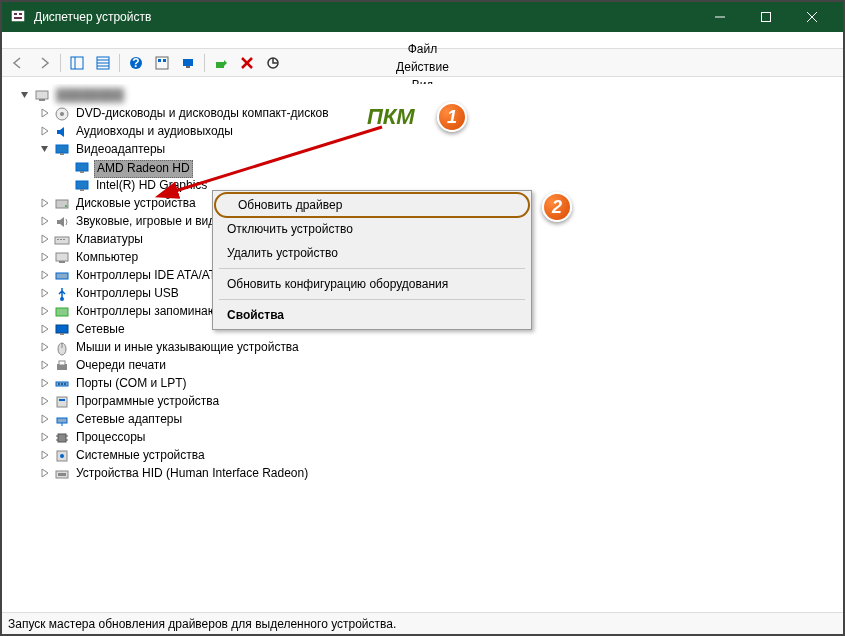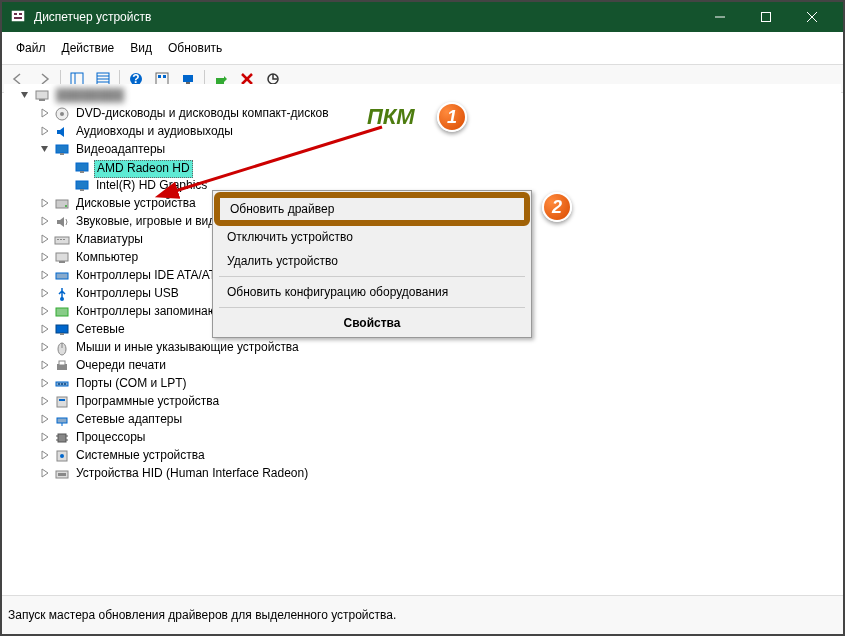--- a/index.html
+++ b/index.html
@@ -2,39 +2,39 @@
 <html><head>
 <meta charset="utf-8">
 <style>
 * { margin: 0; padding: 0; box-sizing: border-box; font-family: 'Segoe UI', Tahoma, sans-serif; font-size: 12px; }
 body { background: #fff; width: 845px; height: 636px; position: relative; overflow: hidden; border: 2px solid #444; }
 .titlebar { background: #14532d; color: #fff; height: 30px; display: flex; align-items: center; padding: 0 8px; }
 .titlebar .app-icon { width: 16px; height: 16px; margin-right: 8px; }
 .titlebar-text { flex: 1; font-size: 12px; }
 .titlebar-controls { display: flex; }
 .titlebar-btn { width: 46px; height: 30px; display: flex; align-items: center; justify-content: center; color: #fff; }
-.menubar { background: #fff; border-bottom: 1px solid #ddd; height: 14px; display: flex; align-items: center; padding: 16px 6px; }
+.menubar { background: #fff; border-bottom: 1px solid #ddd; height: 14px; display: flex; align-items: center; padding: 8px 6px; flex-direction: column; }
 .menubar-item { padding: 2px 8px; cursor: default; }
 .toolbar { background: #f8f8f8; border-bottom: 1px solid #ddd; height: 28px; display: flex; align-items: center; padding: 0 4px; gap: 2px; }
 .toolbar-btn { width: 24px; height: 24px; display: flex; align-items: center; justify-content: center; border: 1px solid transparent; }
 .toolbar-sep { width: 1px; height: 18px; background: #ccc; margin: 0 2px; }
 .tree-area { position: absolute; top: 82px; left: 2px; right: 2px; bottom: 24px; overflow: auto; padding: 4px 0; background: #fff; }
 .tree-node { display: flex; height: 18px; white-space: nowrap; }
 .tree-indent { display: inline-block; }
 .tree-expander { width: 14px; height: 14px; display: inline-flex; align-items: center; justify-content: center; margin-right: 2px; }
 .tree-icon { width: 16px; height: 16px; display: inline-flex; align-items: center; justify-content: center; margin-right: 4px; }
 .tree-label { padding: 0 2px; }
-.tree-label.selected { background: #5eead4; border: 1px dotted #666; }
+.tree-label.selected { background: #a3a3a3; border: 1px dotted #666; }
 .tree-label.blurred { filter: blur(3px); color: #888; }
 .context-menu { position: absolute; background: #f0f0f0; border: 1px solid #999; box-shadow: 2px 2px 4px rgba(0,0,0,0.3); padding: 2px; left: 210px; top: 188px; width: 320px; z-index: 50; }
 .context-item { padding: 5px 12px; cursor: default; }
-.context-item.highlighted { border: 6px solid #a16207; border-radius: 6px; padding: 4px 10px; margin: -1px; }
+.context-item.highlighted { border: 2px solid #a16207; border-radius: 14px; padding: 4px 22px; margin: -1px; }
 .context-sep { height: 1px; background: #ccc; margin: 3px 4px; }
-.context-item.bold { font-weight: bold; text-align: center; }
-.statusbar { position: absolute; bottom: 0; left: 0; right: 0; height: 39px; border-top: 1px solid #ddd; display: flex; align-items: center; padding: 0 6px; background: #f8f8f8; font-size: 11px; }
+.context-item.bold { font-weight: bold; }
+.statusbar { position: absolute; bottom: 0; left: 0; right: 0; height: 22px; border-top: 1px solid #ddd; display: flex; align-items: center; padding: 0 6px; background: #f8f8f8; font-size: 11px; }
 .annotation { position: absolute; z-index: 100; pointer-events: none; }
 .badge { width: 30px; height: 30px; border-radius: 50%; background: radial-gradient(circle at 30% 30%, #ff8a3d, #d94a00); border: 2px solid #fff; box-shadow: 0 2px 4px rgba(0,0,0,0.4); display: flex; align-items: center; justify-content: center; color: #fff; font-weight: bold; font-size: 18px; font-style: italic; }
 .pkm-label { color: #4d7c0f; font-weight: bold; font-style: italic; font-size: 22px; text-shadow: 1px 1px 0 #fff, -1px -1px 0 #fff, 1px -1px 0 #fff, -1px 1px 0 #fff; }
 svg { display: block; }
 </style>
 </head>
 <body>
 
 <div class="titlebar">
   <span class="app-icon">

